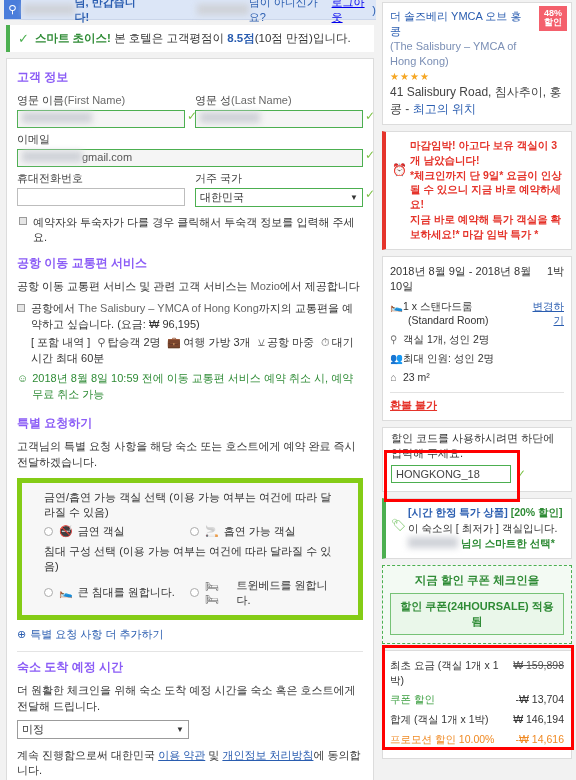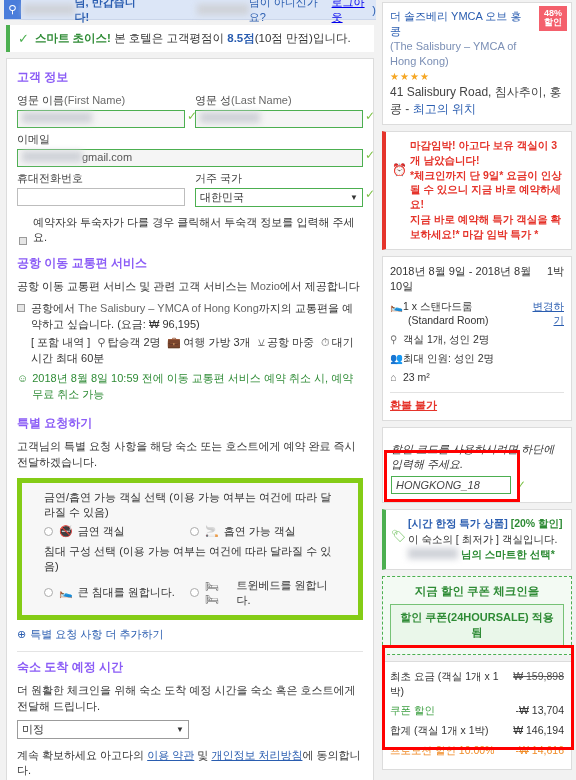--- a/index.html
+++ b/index.html
@@ -60,21 +60,21 @@
   .inp.plain { border:1px solid #bdbdbd; }
   .tick { position:absolute; right:-12px; top:16px; color:#7ac143; font-size:12px; }
   .sel {
     width:100%; height:19px; border:1px solid #4caf50; background:#fff;
     font-size:11px; padding:1px 4px; color:#333;
     display:flex; align-items:center; justify-content:space-between;
   }
   .sel.gray { border:1px solid #9b9b9b; width:172px; }
   .caret { font-size:8px; color:#333; }
 
-  .cbline { display:flex; align-items:flex-end; margin:8px 0 2px 0; font-size:11px; color:#333; }
+  .cbline { display:flex; align-items:flex-start; margin:8px 0 2px 0; font-size:11px; color:#333; }
   .cbox { width:8px; height:8px; border:1px solid #9a9a9a; background:#e6e6e6; margin:2px 6px 0 2px; flex:0 0 auto;}
 
   .muted { color:#666; }
   .link { color:#2a5db0; }
 
   .sub { font-size:11px; line-height:1.45; margin:1px 0; }
   .ind { padding-left:14px; position:relative; }
   .ind .cbox2 { position:absolute; left:0; top:3px; width:8px; height:8px; border:1px solid #9a9a9a; background:#e6e6e6; }
 
   .inclusions { font-size:11px; line-height:1.5; }
@@ -147,21 +147,21 @@
   .room { padding:7px; }
   .rdates { display:flex; justify-content:space-between; font-size:11px; color:#333; line-height:1.35; }
   .rdates .nights { white-space:nowrap; padding-left:4px; }
   .rline { display:flex; font-size:10.5px; color:#333; margin-top:5px; line-height:1.35; }
   .rline .ic { width:13px; flex:0 0 auto; color:#777; }
   .rline .tx { flex:1; }
   .change { color:#2a5db0; text-decoration:underline; text-align:right; width:36px; flex:0 0 auto;}
   .rsep { border-top:1px solid #e2e2e2; margin:7px 0 5px 0; }
   .norefund { color:#e5342b; text-decoration:underline; font-size:11px; font-weight:bold;}
 
-  .promo-card { padding:14px 8px 8px 8px; font-size:11px; line-height:1.4;font-style:italic; }
+  .promo-card { padding:3px 8px 8px 8px; font-size:11px; line-height:1.4; }
   .promo-inp-wrap { margin-top:4px; display:flex; align-items:center; }
   .promo-inp { width:120px; border:1px solid #4caf50; height:18px; font-size:11px; padding:1px 4px; color:#444;}
   .promo-tick { color:#7ac143; margin-left:5px; font-size:12px;}
 
   .smartpick {
     background:#fff; border:1px solid #dcdcdc; border-left:4px solid #4caf50;
     padding:6px 7px 7px 22px; position:relative;
     font-size:10.5px; line-height:1.45; margin-bottom:6px;
   }
   .smartpick .tag { position:absolute; left:5px; top:18px; color:#6bbf59; font-size:12px;}
@@ -321,21 +321,21 @@
       <div class="hr"></div>
 
       <h3 class="sec">숙소 도착 예정 시간</h3>
       <div class="sub">더 원활한 체크인을 위해 숙소 도착 예정 시간을 숙소 혹은 호스트에게 전달해 드립니다.</div>
       <div class="sel gray" style="margin-top:6px;">
         <span>미정</span>
         <span class="caret">▼</span>
       </div>
 
       <div class="agree">
-        <span>계속 확보하세요 아고다의</span>
+        <span>계속 진행함으로써 대한민국</span>
         <a class="link" href="#">이용 약관</a>
         <span>및</span>
         <a class="link" href="#">개인정보 처리방침</a><span>에 동의합니다.</span>
       </div>
 
       <div class="urgent">기회를 놓치지 마세요. 아고다 잔여 객실 단 3개!</div>
 
       <div class="btnrow">
         <div class="guarantee">
           <span class="gcheck">✔</span>

